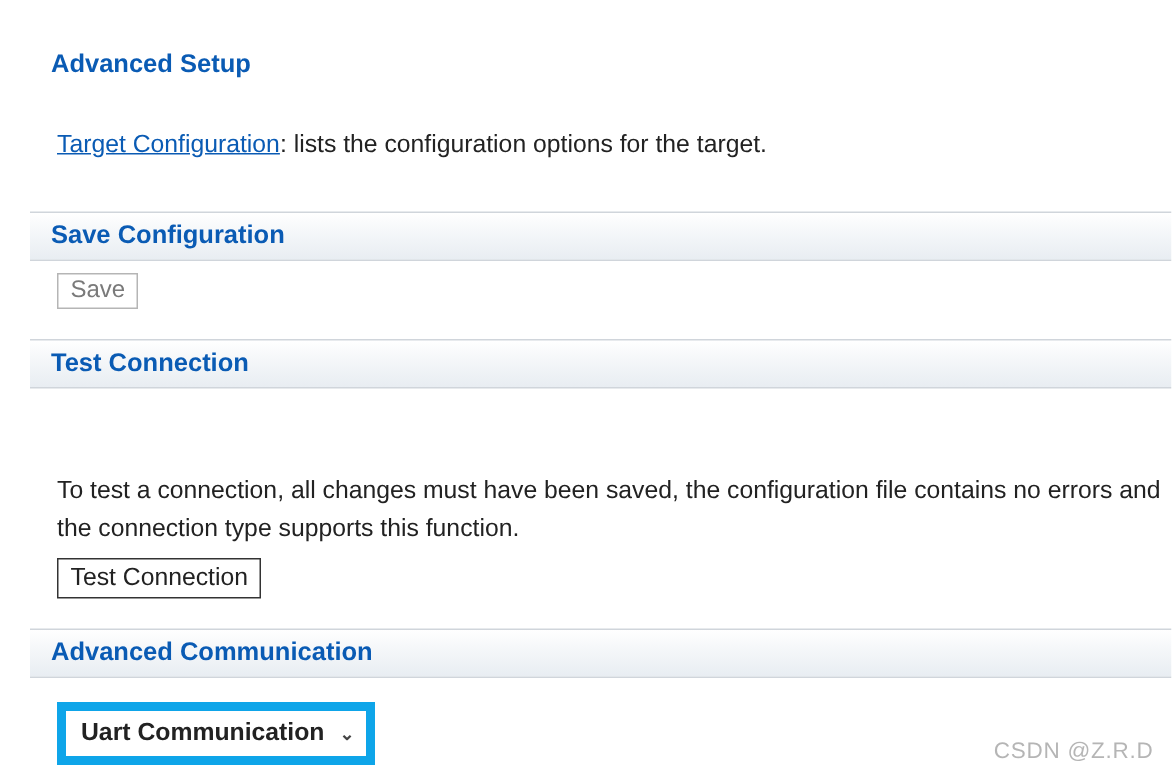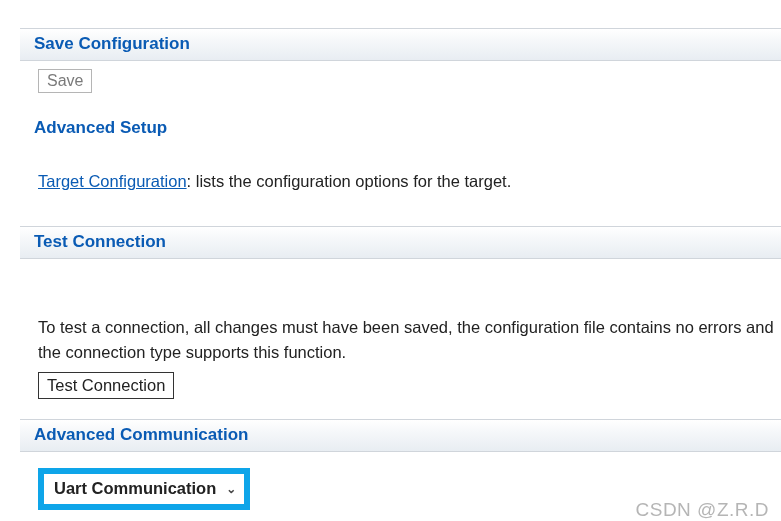--- a/index.html
+++ b/index.html
@@ -96,43 +96,43 @@
     .test-text {
       line-height: 1.5;
       margin-top: 48px;
     }
     .alt-text {
       line-height: 1.5;
     }
     .watermark {
       position: absolute;
       right: 12px;
-      bottom: 0;
+      bottom: 12px;
       color: rgba(120,120,120,0.55);
-      font-size: 19px;
+      font-size: 15px;
       letter-spacing: 0.5px;
       pointer-events: none;
     }
   </style>
 </head>
 <body>
 
 <div class="container">
 
   <div class="section">
-    <div class="section-header">Save Configuration</div>
-    <div class="section-body">
-      <button class="save-btn">Save</button>
+    <div class="section-header first-header">Advanced Setup</div>
+    <div class="section-body advanced-body">
+      <span class="link">Target Configuration</span><span>: lists the configuration options for the target.</span>
     </div>
   </div>
 
   <div class="section">
-    <div class="section-header first-header">Advanced Setup</div>
-    <div class="section-body advanced-body">
-      <span class="link">Target Configuration</span><span>: lists the configuration options for the target.</span>
+    <div class="section-header">Save Configuration</div>
+    <div class="section-body">
+      <button class="save-btn">Save</button>
     </div>
   </div>
 
   <div class="section">
     <div class="section-header">Test Connection</div>
     <div class="section-body">
       <div class="test-text">To test a connection, all changes must have been saved, the configuration file contains no errors and the connection type supports this function.</div>
       <button class="test-btn">Test Connection</button>
     </div>
   </div>

